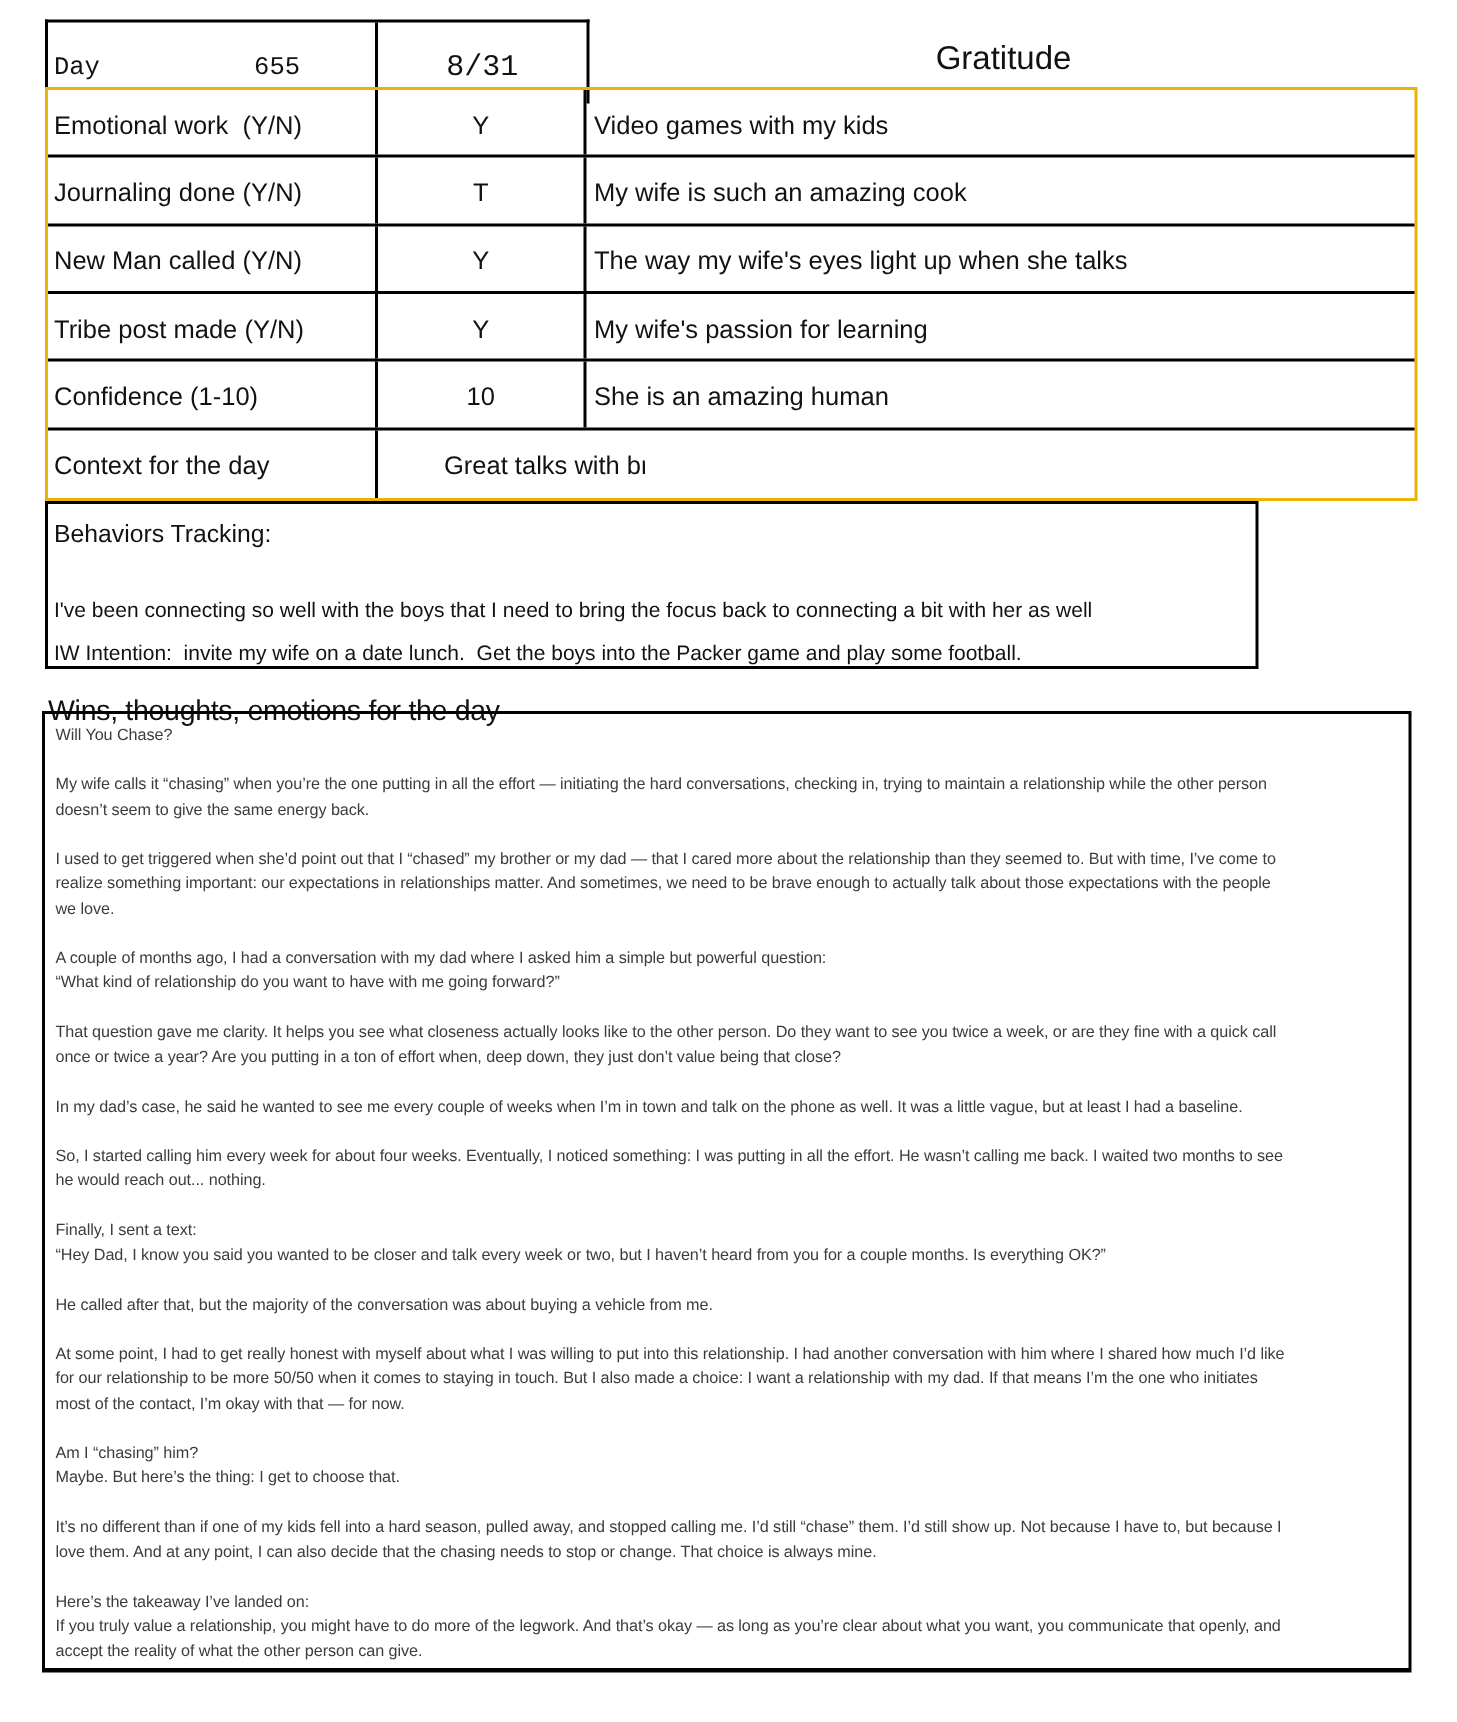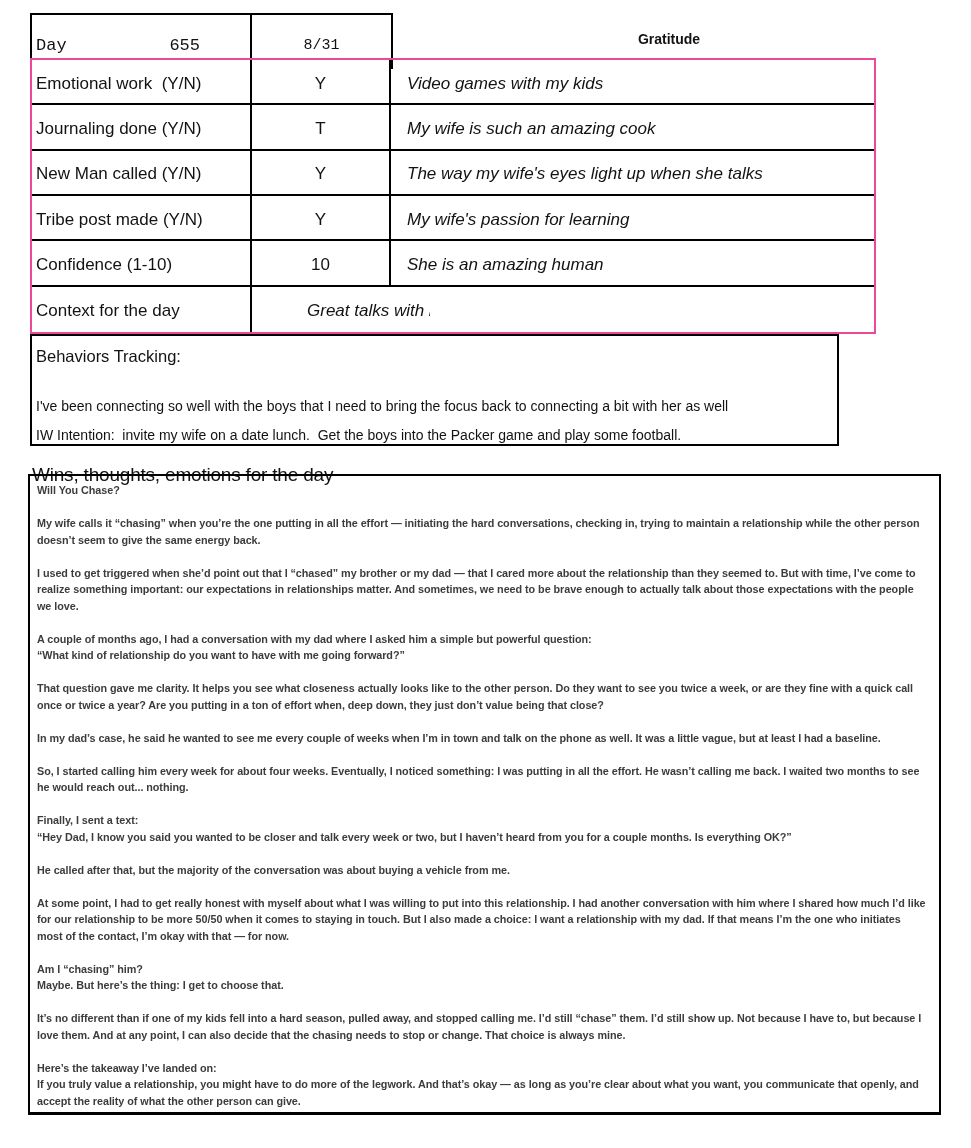--- a/index.html
+++ b/index.html
@@ -19,58 +19,57 @@
     border:2px solid #000; border-bottom:none;
     display:grid; grid-template-columns:220px 1fr;font-family:Liberation Mono, monospace;
   }
   .h-cell-day {
     display:flex; align-items:center; justify-content:space-between;
     border-right:2px solid #000;
     font-size:17px; padding:6px 50px 0 4px;
   }
   .h-cell-date {
     display:flex; align-items:center; justify-content:center;
-    font-size:15px; padding-top:6px;
+    font-size:20px; padding-top:6px;
   }
   .gratitude-header {
     left:393px; top:13px; width:552px; height:45px;
     display:flex; align-items:center; justify-content:center;
-    font-size:14px; padding-top:6px;font-weight:bold;
+    font-size:22px; padding-top:6px;
   }
   .body-table {
-    left:30px; top:58px; width:846px; height:276px;
-    border:2px solid #ec4899;
+    left:30px; top:58px; width:915px; height:276px;
+    border:2px solid #eab308;
     display:grid; grid-template-rows:repeat(6, 1fr);
   }
   .t-row { display:grid; grid-template-columns:220px 139px 1fr; border-bottom:2px solid #000; }
   .t-row:last-child { border-bottom:none;gap:39px; }
   .cell { display:flex; align-items:center; font-size:17px; padding-top:4px; overflow:hidden; white-space:pre; }
   .cell-label { border-right:2px solid #000; padding-left:4px; }
   .cell-value { border-right:2px solid #000; justify-content:center; }
-  .cell-grat  { padding-left:16px;font-style:italic; }
+  .cell-grat  { padding-left:5px; }
 
   
   .behaviors-box {
     left:30px; top:334px; width:809px; height:112px;
     border:2px solid #000;
     padding:11px 6px 0 4px;
   }
   .behaviors-title { font-size:16.5px; }
   .behaviors-note  { font-size:14px; margin-top:32px; white-space:pre; }
   .behaviors-iw    { position:absolute; left:4px; bottom:1px; font-size:14px; white-space:pre; }
 
   
   .wins-heading { left:32px; top:448px; font-size:19px; letter-spacing:-0.2px;margin-top:16px; }
 
   
   .journal-box {
     left:28px; top:474px; width:913px; height:641px;
     border:2px solid #000; border-bottom-width:3px;
     overflow:hidden;
-    font-weight:bold;
   }
   .journal-text {
     position:absolute; left:7px; top:6px; width:1600px;
     font-size:10.8px; line-height:16.5px;
     letter-spacing:-0.05px;
     color:#3c3c3c;
     white-space:pre;
   }
 </style>
 </head>

